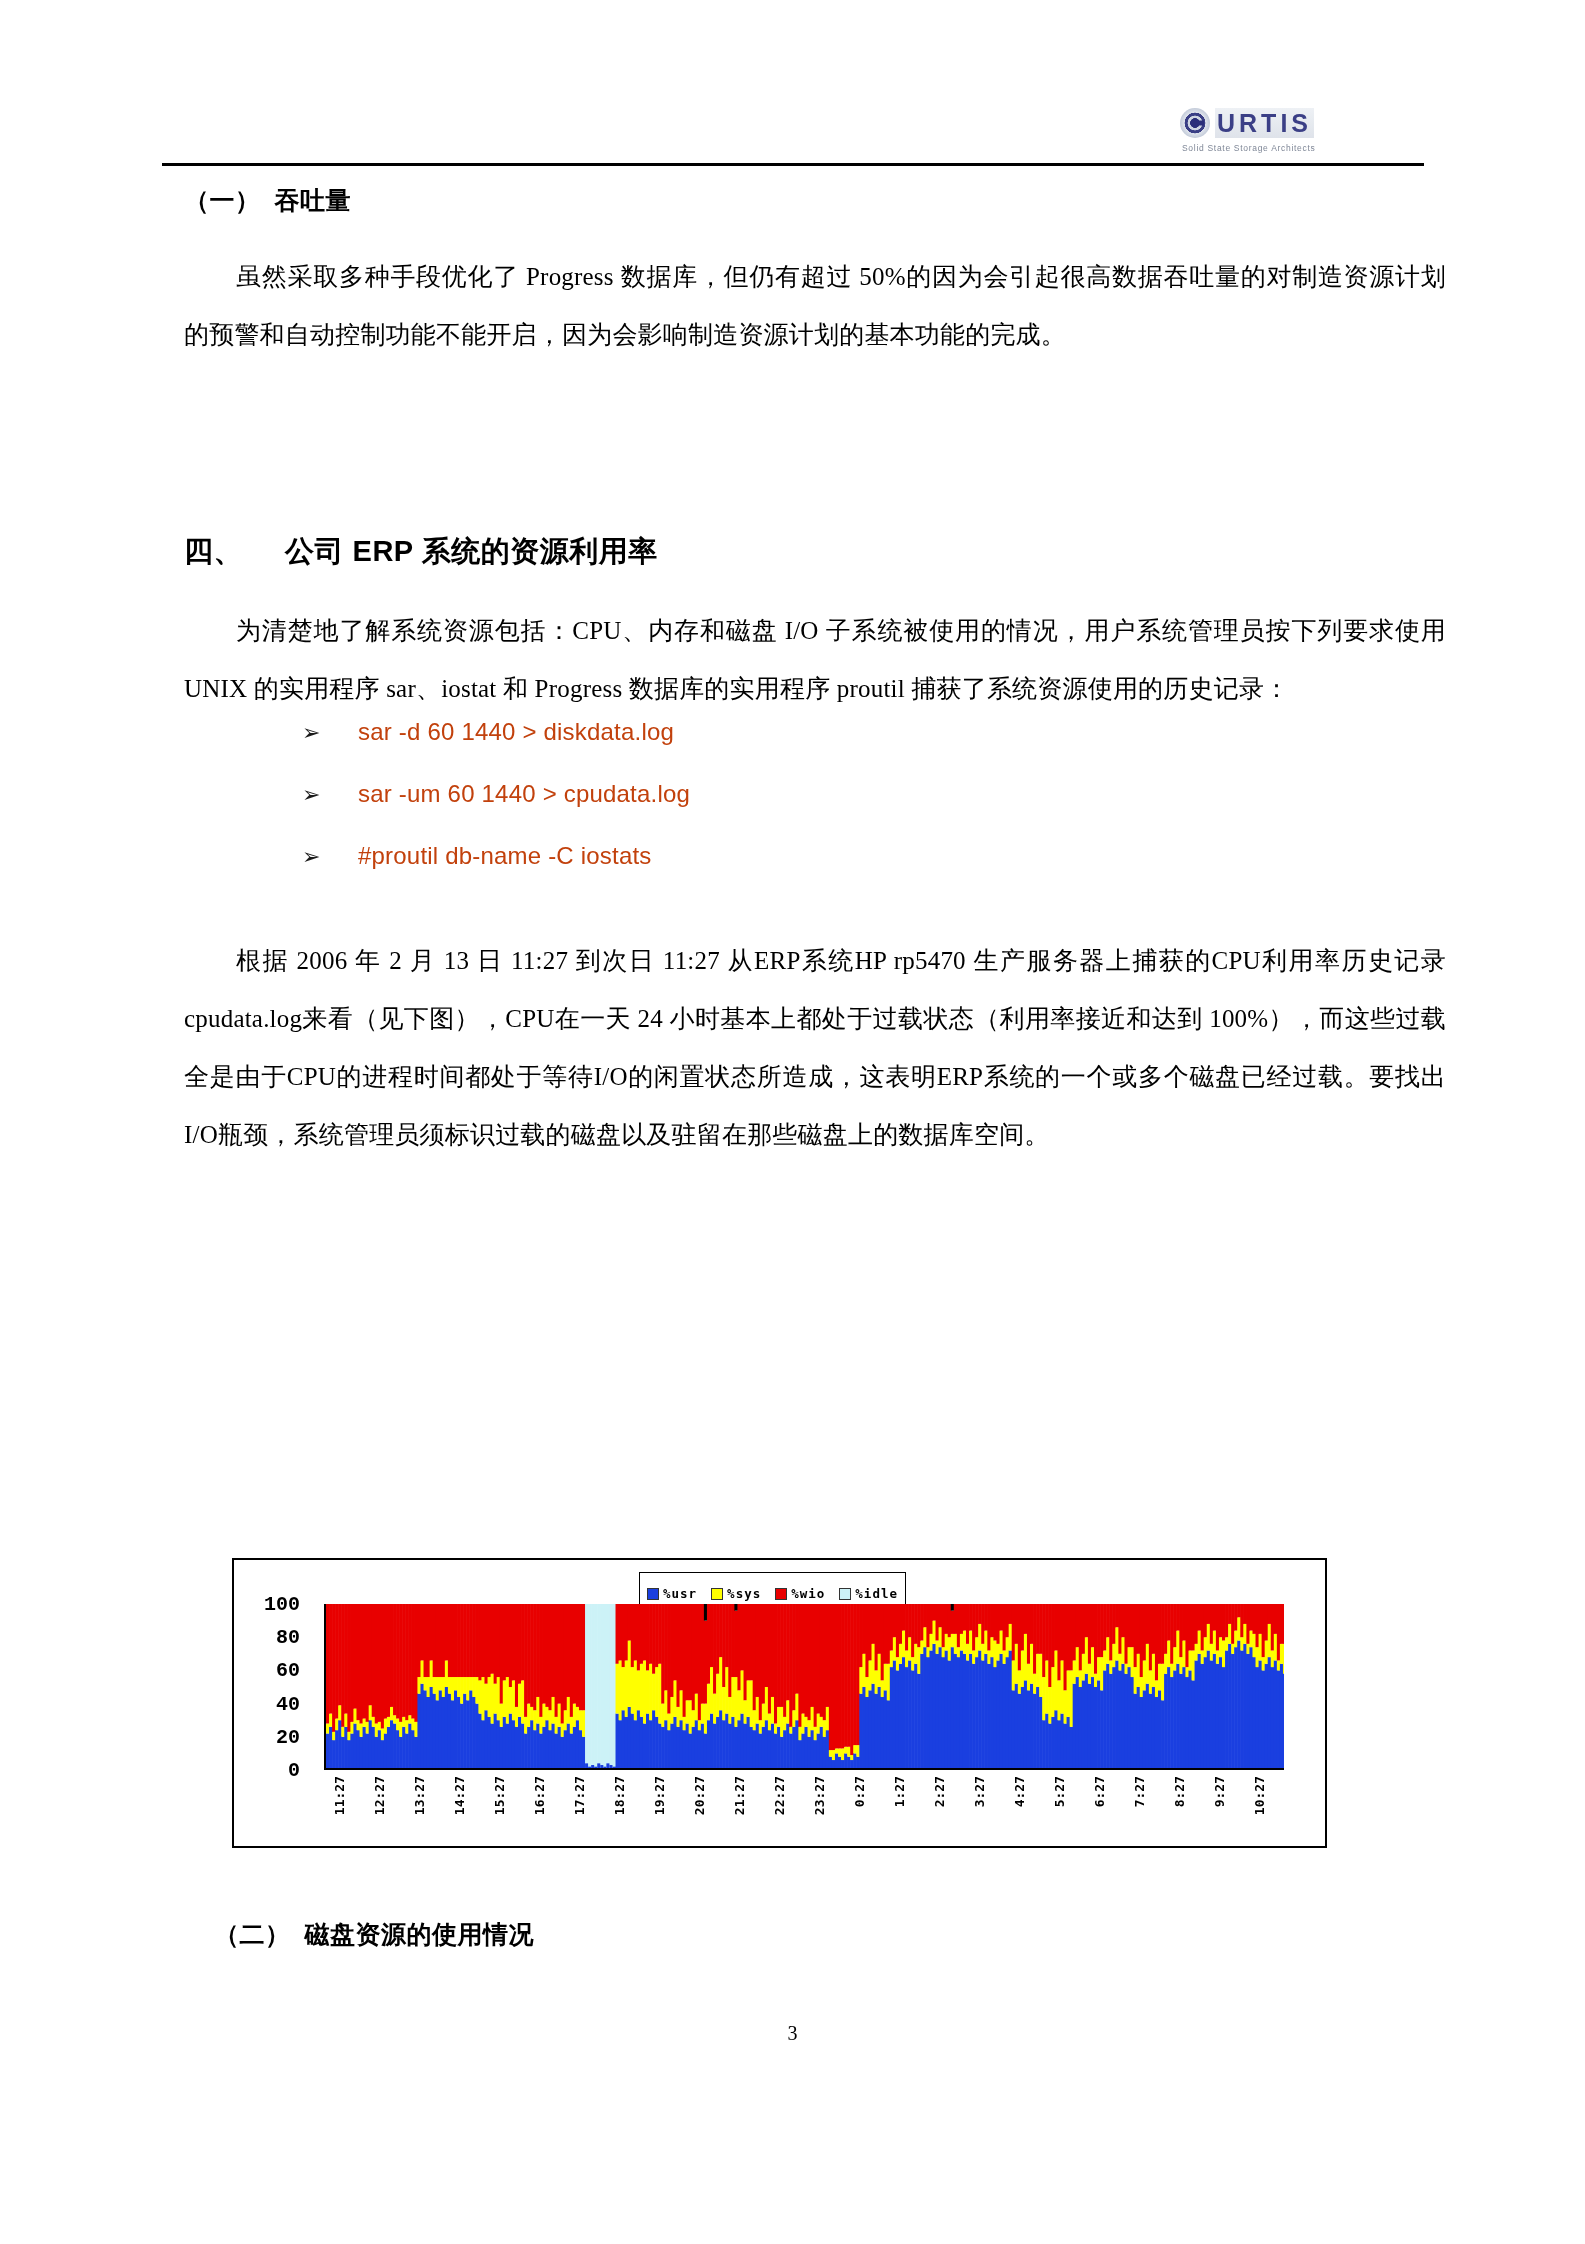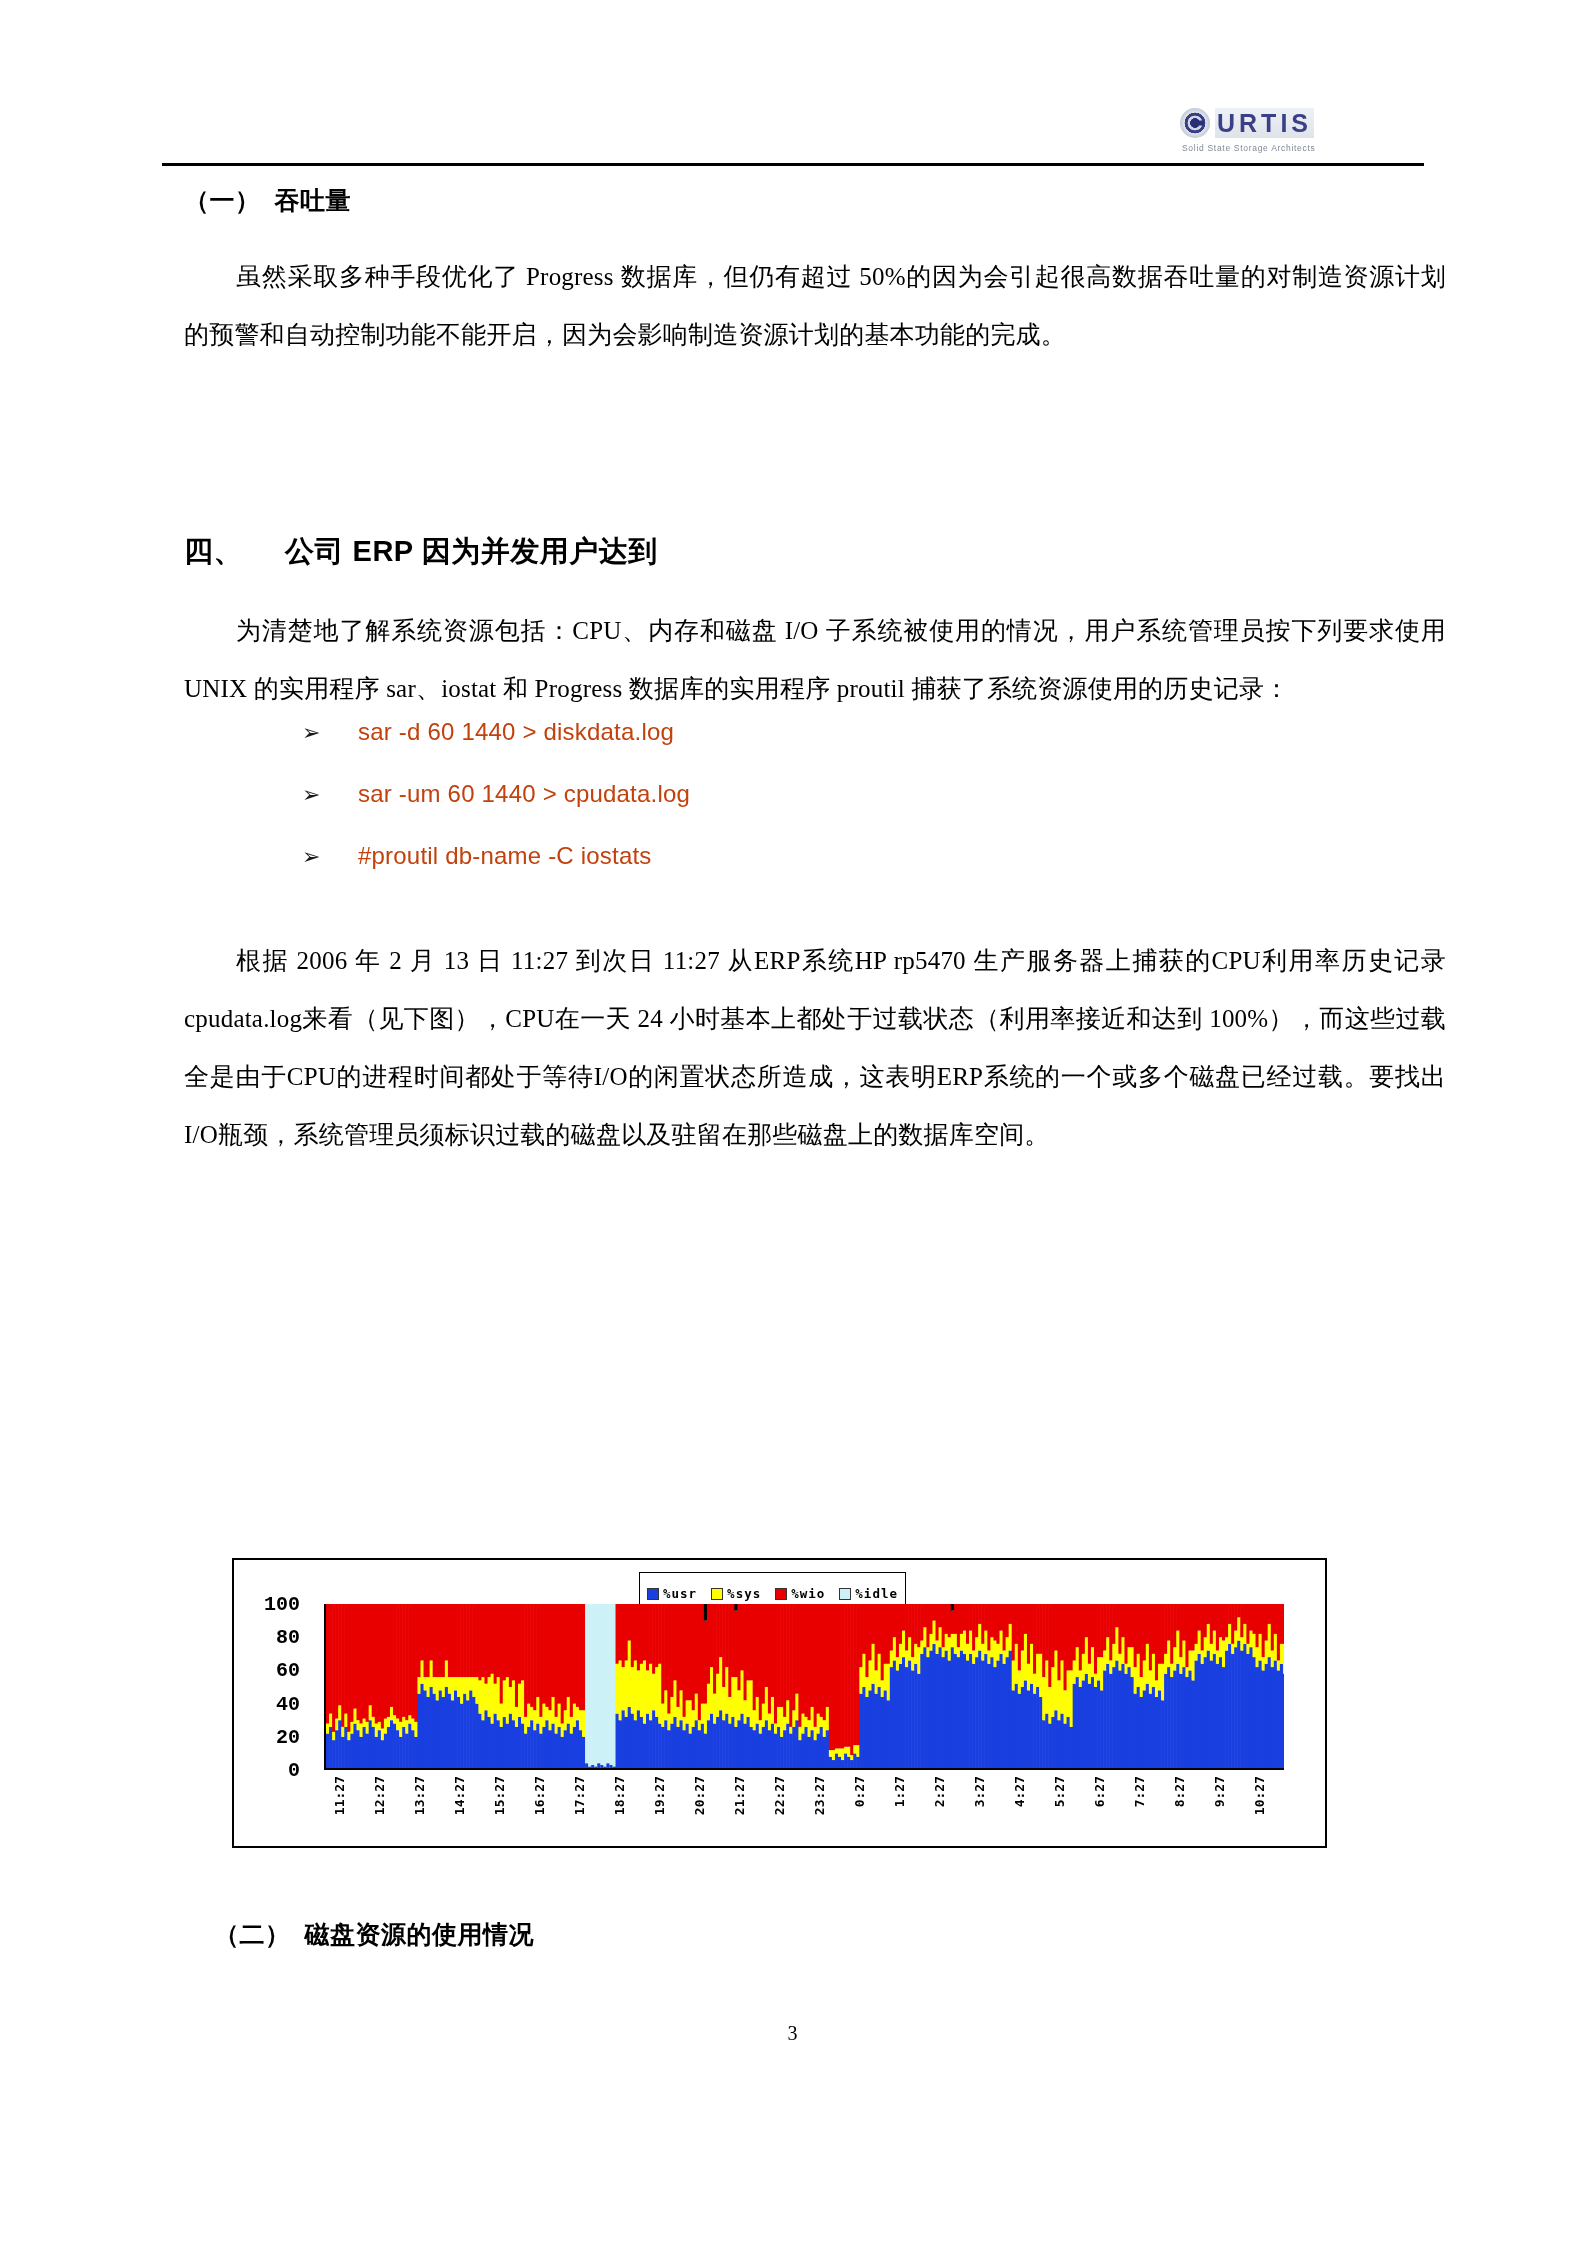--- a/index.html
+++ b/index.html
@@ -287,21 +287,21 @@
 
     <div class="spacer-md"></div>
 
 
     <div class="spacer-sm"></div>
 
 
     <div class="spacer-lg"></div>
 
     <h1 class="h-main">
-      <span class="num">四、</span><span>公司 ERP 因为并发用户达到</span>
+      <span class="num">四、</span><span>公司 ERP 系统的资源利用率</span>
     </h1>
 
     <div class="spacer-sm"></div>
 
     <p class="para indent">为清楚地了解系统资源包括：CPU、内存和磁盘 I/O 子系统被使用的情况，用户系统管理员按下列要求使用 UNIX 的实用程序 sar、iostat 和 Progress 数据库的实用程序 proutil 捕获了系统资源使用的历史记录：</p>
 
     <ul class="cmdlist">
       <li>
         <span class="bullet-arrow">➢</span>
         <span class="cmd-text">sar -d 60 1440 &gt; diskdata.log</span>

